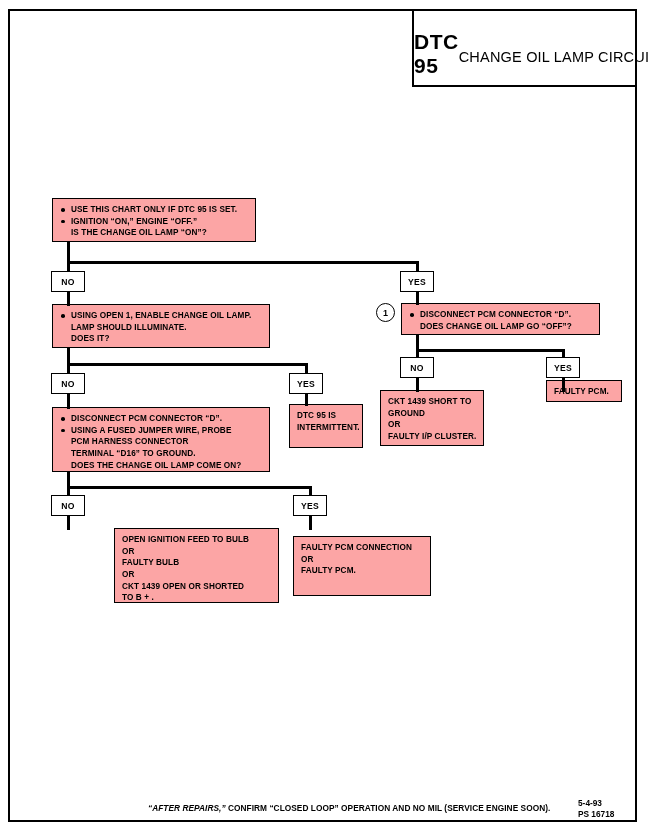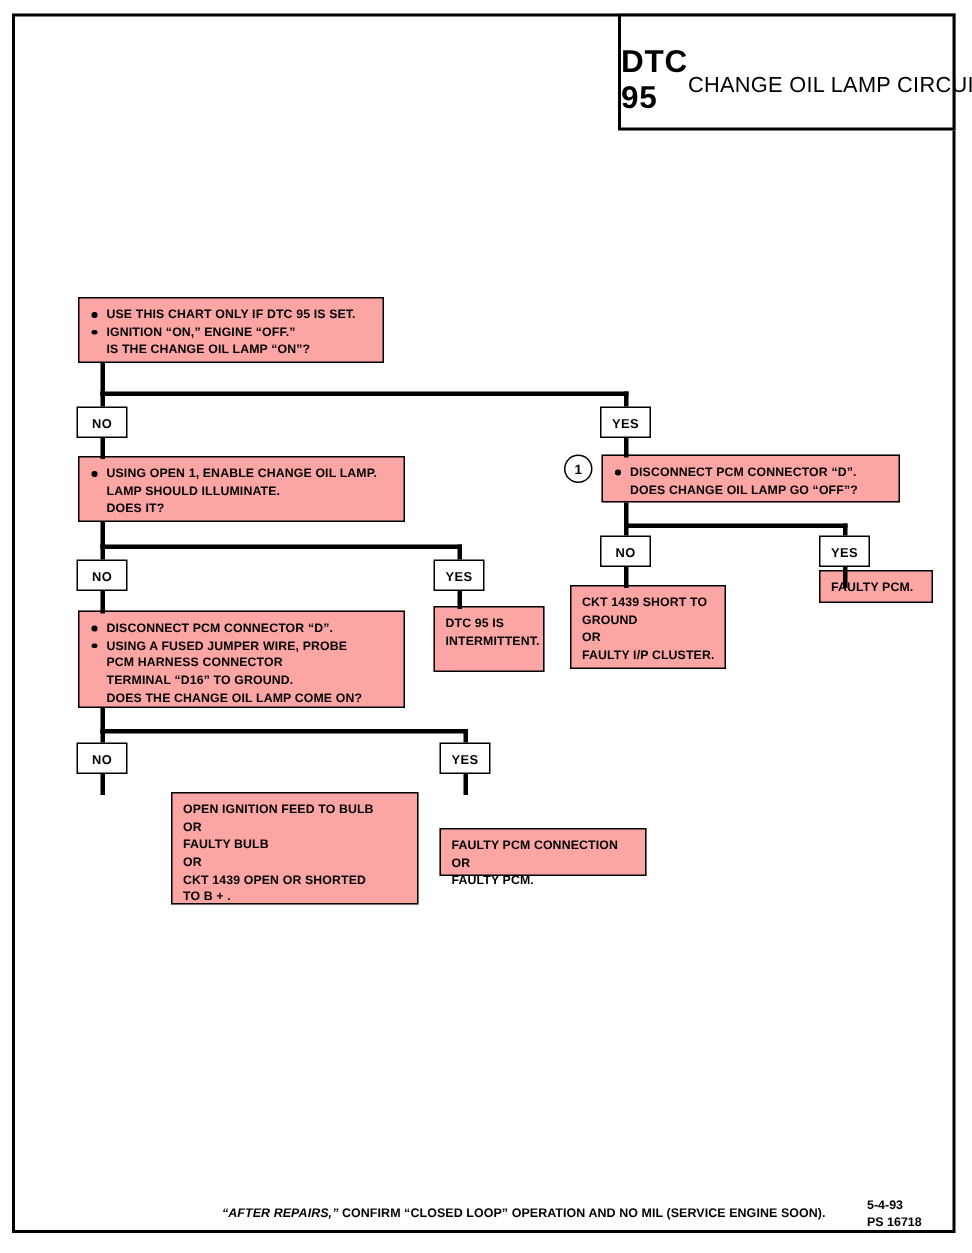--- a/index.html
+++ b/index.html
@@ -229,21 +229,21 @@
   <div class="fbox" style="left:68px; top:528px; width:165px; height:75px;margin-left:46px;">
     <div class="plain">OPEN IGNITION FEED TO BULB</div>
     <div class="plain">OR</div>
     <div class="plain">FAULTY BULB</div>
     <div class="plain">OR</div>
     <div class="plain">CKT 1439 OPEN OR SHORTED</div>
     <div class="plain">TO B + .</div>
   </div>
 
   <div class="vline" style="left:309px; top:516px; height:14px;"></div>
-  <div class="fbox" style="left:293px; top:552px; width:138px; height:32px;">
+  <div class="fbox" style="left:293px; top:536px; width:138px; height:60px;">
     <div class="plain">FAULTY PCM CONNECTION</div>
     <div class="plain">OR</div>
     <div class="plain">FAULTY PCM.</div>
   </div>
 
   <div class="vline" style="left:416px; top:292px; height:13px;"></div>
   <div class="ref-circle" style="left:376px; top:303px;">1</div>
   <div class="fbox" style="left:401px; top:303px; width:199px; height:32px;">
     <div class="li">DISCONNECT PCM CONNECTOR “D”.</div>
     <div class="cont">DOES CHANGE OIL LAMP GO “OFF”?</div>

